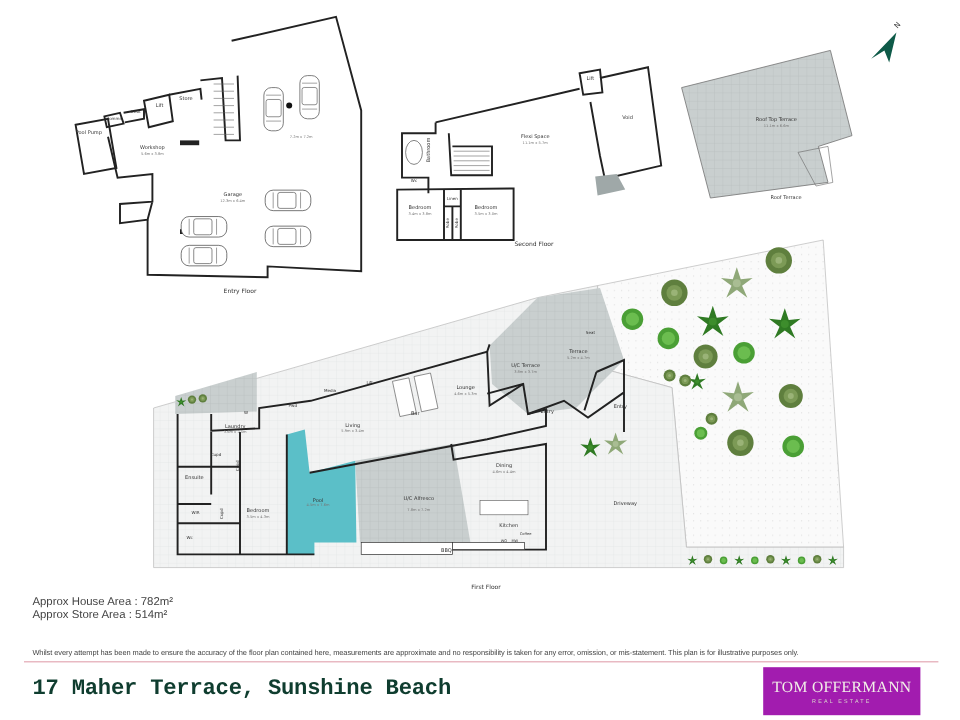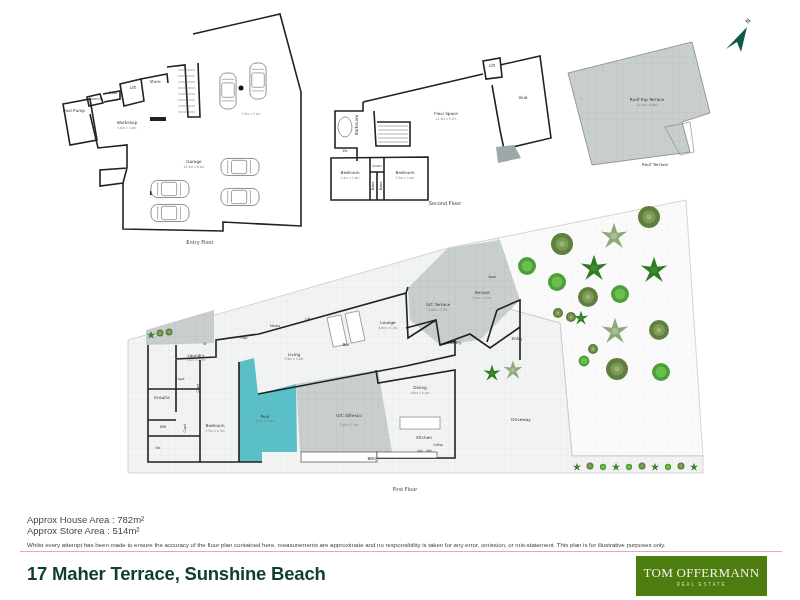--- a/index.html
+++ b/index.html
@@ -4,25 +4,25 @@
 <style>
   * { box-sizing: border-box; margin: 0; padding: 0; }
   html, body { width: 800px; height: 600px; background: #ffffff; overflow: hidden; }
   body { position: relative; font-family: "DejaVu Sans", sans-serif; color: #333; }
   #plan { position: absolute; left: 0; top: 0; width: 800px; height: 510px; }
   .lbl { font-family: "DejaVu Sans", sans-serif; font-size: 4.2px; fill: #333; text-anchor: middle; }
   .dim { font-family: "DejaVu Sans", sans-serif; font-size: 3px; fill: #777; text-anchor: middle; }
   .flbl { font-family: "DejaVu Sans", sans-serif; font-size: 5px; fill: #333; text-anchor: middle; }
   .wall { fill: none; stroke: #222; stroke-width: 1.6; }
   .thin { fill: none; stroke: #666; stroke-width: 0.5; }
-  .footer-areas { position: absolute; left: 27px; top: 514px; font-family: "Liberation Sans", sans-serif; font-size: 9.5px; color: #444; line-height: 11px; }
+  .footer-areas { position: absolute; left: 27px; top: 496px; font-family: "Liberation Sans", sans-serif; font-size: 9.5px; color: #444; line-height: 11px; }
   .disclaimer { position: absolute; left: 27px; top: 541px; font-family: "Liberation Sans", sans-serif; font-size: 6.2px; color: #444; white-space: nowrap; letter-spacing: -0.05px; }
   .rule { position: absolute; left: 20px; top: 551px; width: 762px; height: 1px; background: #e3a9b4; }
-  .address { position: absolute; left: 27px; top: 563px; font-family: Liberation Sans, sans-serif; font-weight: bold; font-size: 18.5px; color: #0f3d2f; letter-spacing: -0.2px; }
-  .logo { position: absolute; left: 636px; top: 556px; width: 131px; height: 40px; background: #4d7c0f; display: flex; flex-direction: column; align-items: center; justify-content: center; }
+  .address { position: absolute; left: 27px; top: 563px; font-family: Liberation Mono, monospace; font-weight: bold; font-size: 18.5px; color: #0f3d2f; letter-spacing: -0.2px; }
+  .logo { position: absolute; left: 636px; top: 556px; width: 131px; height: 40px; background: #a21caf; display: flex; flex-direction: column; align-items: center; justify-content: center; }
   .logo-name { font-family: "Liberation Serif", serif; color: #f2f0e8; font-size: 13px; letter-spacing: 0.3px; }
   .logo-sub { font-family: "Liberation Sans", sans-serif; color: #d9d9cc; font-size: 4.5px; letter-spacing: 1.8px; margin-top: 1px; }
 </style>
 </head>
 <body>
 
 <svg id="plan" viewBox="0 0 800 510" xmlns="http://www.w3.org/2000/svg">
   <defs>
     <pattern id="grid" width="7" height="7" patternUnits="userSpaceOnUse">
       <rect width="7" height="7" fill="#c9cfcf"></rect>

